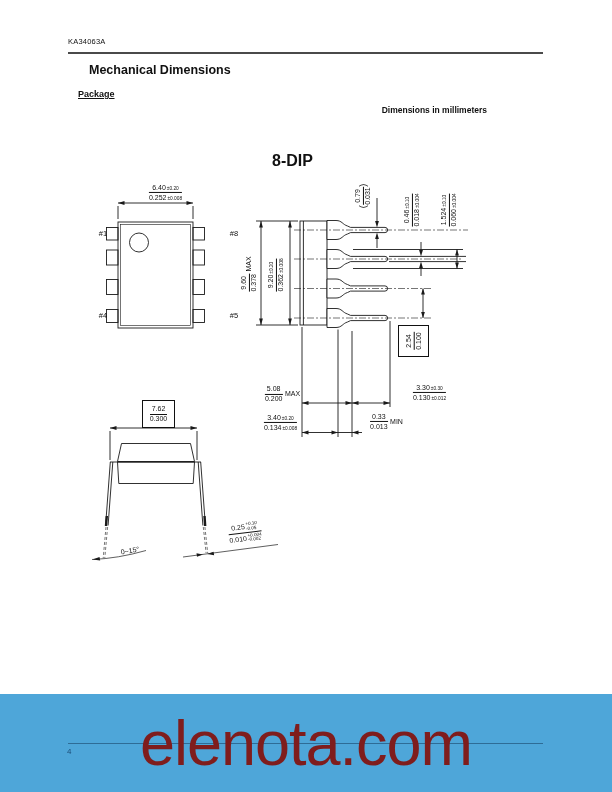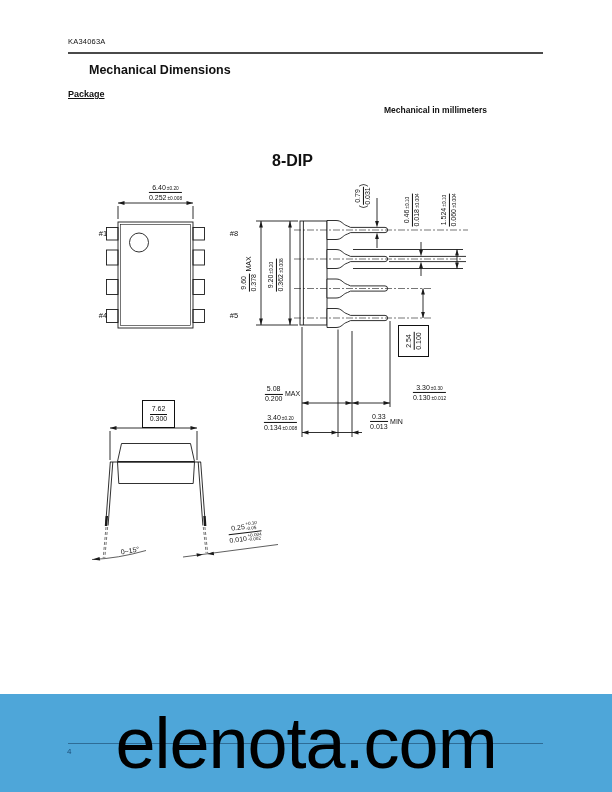--- a/index.html
+++ b/index.html
@@ -8,21 +8,21 @@
     background:#ffffff;color:#111;
     font-family:"Liberation Sans", sans-serif;
   }
   .abs{position:absolute;}
   .ctr{transform:translate(-50%,-50%);padding-left:21px;}
   .rot{transform-origin:0 0;transform:rotate(-90deg) translate(-50%,-50%);}
   
   .doc-number{left:68px;top:37px;font-size:7.5px;font-weight:normal;letter-spacing:.2px;}
   .header-rule{left:68px;top:52px;width:475px;height:1.6px;background:#4a4a4a;}
   .page-title{left:68px;top:63px;font-size:12.5px;font-weight:bold;padding-left:21px;}
-  .page-subtitle{left:68px;top:89px;font-size:9px;font-weight:bold;text-decoration:underline;}
+  .page-subtitle{left:78px;top:89px;font-size:9px;font-weight:bold;text-decoration:underline;}
   .units-note{left:300px;top:105px;width:187px;text-align:right;font-size:8.5px;font-weight:bold;}
   .figure-title{left:282px;top:161px;font-size:16px;font-weight:bold;white-space:nowrap;}
   
   .dim{position:absolute;display:flex;align-items:center;white-space:nowrap;
        font-size:7px;line-height:1.15;color:#111;}
   .frac{display:inline-block;text-align:center;}
   .num{display:block;border-bottom:0.7px solid #111;padding:0 1px 0.5px 1px;}
   .den{display:block;padding-top:0.5px;}
   .tol{font-size:4.8px;margin-left:1px;}
   .qual{margin-left:2.5px;}
@@ -31,30 +31,30 @@
   .pinlbl{position:absolute;font-size:7.5px;transform:translate(-50%,-50%);}
   .boxed{position:absolute;border:1px solid #111;display:flex;align-items:center;justify-content:center;background:#fff;}
   .rotc{transform:rotate(-90deg);}
   .dim-inline{display:flex;align-items:center;font-size:7px;line-height:1.15;white-space:nowrap;}
   
   .drawing{left:0;top:0;}
   
   .banner{left:0;top:694px;width:612px;height:98px;background:#4ea6d9;display:flex;align-items:center;justify-content:center;}
   .footer-rule{position:absolute;left:68px;top:49px;width:475px;height:1.1px;background:rgba(20,60,95,.55);}
   .page-number{position:absolute;left:67px;top:53px;font-size:8px;color:#1d4e79;}
-  .watermark-text{position:relative;font-size:72px;color:#000000;letter-spacing:-1px;line-height:98px;}
+  .watermark-text{position:relative;font-size:63px;color:#7f1d1d;letter-spacing:-1px;line-height:98px;}
 </style>
 </head>
 <body>
 
 <div class="abs doc-number">KA34063A</div>
 <div class="abs header-rule"></div>
 <div class="abs page-title">Mechanical Dimensions</div>
 <div class="abs page-subtitle">Package</div>
-<div class="abs units-note">Mechanical in millimeters</div>
+<div class="abs units-note">Dimensions in millimeters</div>
 <div class="abs ctr figure-title" style="left:282px;top:161px;">8-DIP</div>
 
 <svg class="abs drawing" width="612" height="792" viewBox="0 0 612 792" xmlns="http://www.w3.org/2000/svg">
   <g stroke="#1a1a1a" stroke-width="0.9" fill="none" stroke-linecap="butt">
 
     <rect x="118" y="222" width="75" height="106"></rect>
     <rect x="120.4" y="224.4" width="70.2" height="101.2" stroke-width="0.6"></rect>
     <circle cx="139" cy="242.5" r="9.5"></circle>
 
     <rect x="106.5" y="227.5" width="11.5" height="12.5"></rect>

